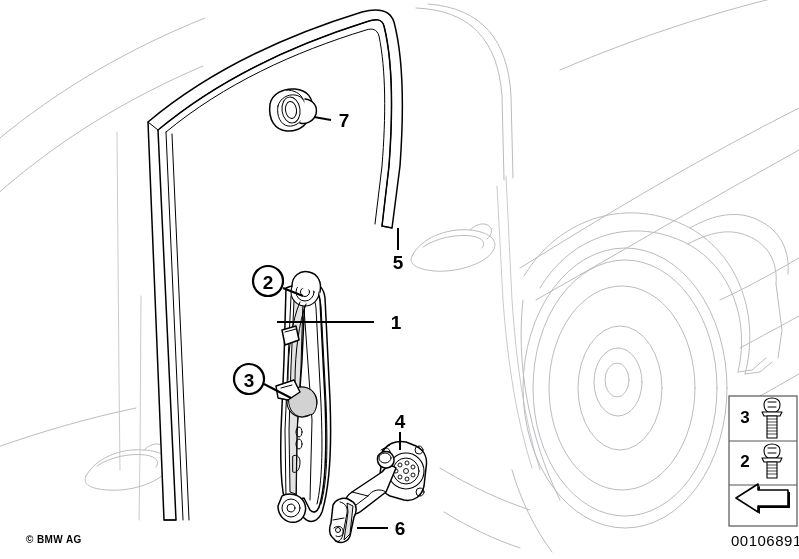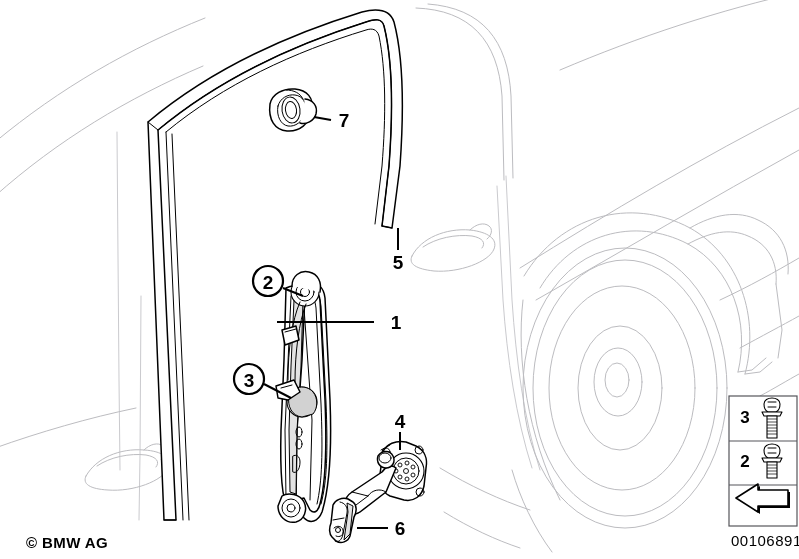--- a/index.html
+++ b/index.html
@@ -1,20 +1,20 @@
 <!DOCTYPE html>
 <html><head>
 <meta charset="utf-8">
 <style>
   html,body{margin:0;padding:0;background:#fff;}
   body{width:799px;height:559px;position:relative;overflow:hidden;
        font-family:"Liberation Sans",sans-serif;}
   #stage{position:absolute;left:0;top:0;width:799px;height:559px;}
   svg{display:block;}
-  .copy{position:absolute;left:26px;top:534px;font-size:15px;font-weight:bold;
+  .copy{position:absolute;left:26px;top:534px;font-size:10px;font-weight:bold;
         color:#000;letter-spacing:.4px;white-space:nowrap;}
   .dnum{position:absolute;left:731px;top:532px;font-size:15px;color:#000;
         letter-spacing:.5px;white-space:nowrap;}
 </style>
 </head>
 <body>
 
 <div id="stage">
 <svg width="799" height="559" viewBox="0 0 799 559">
 

